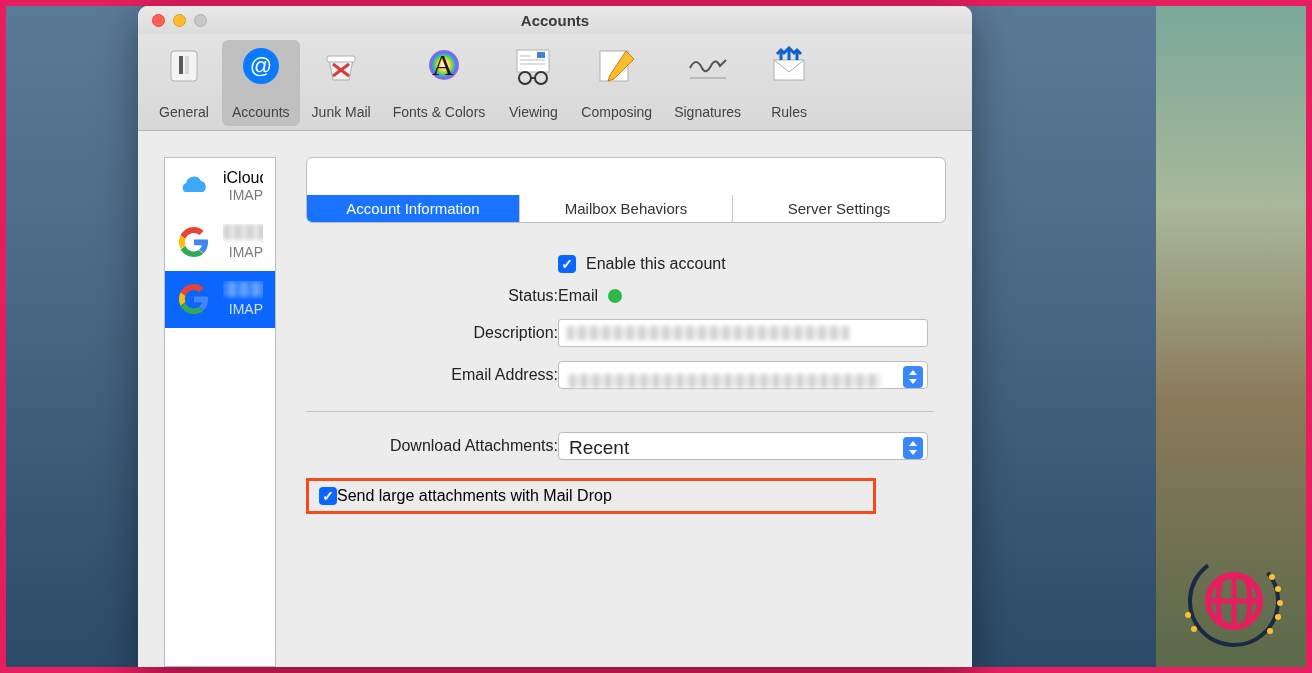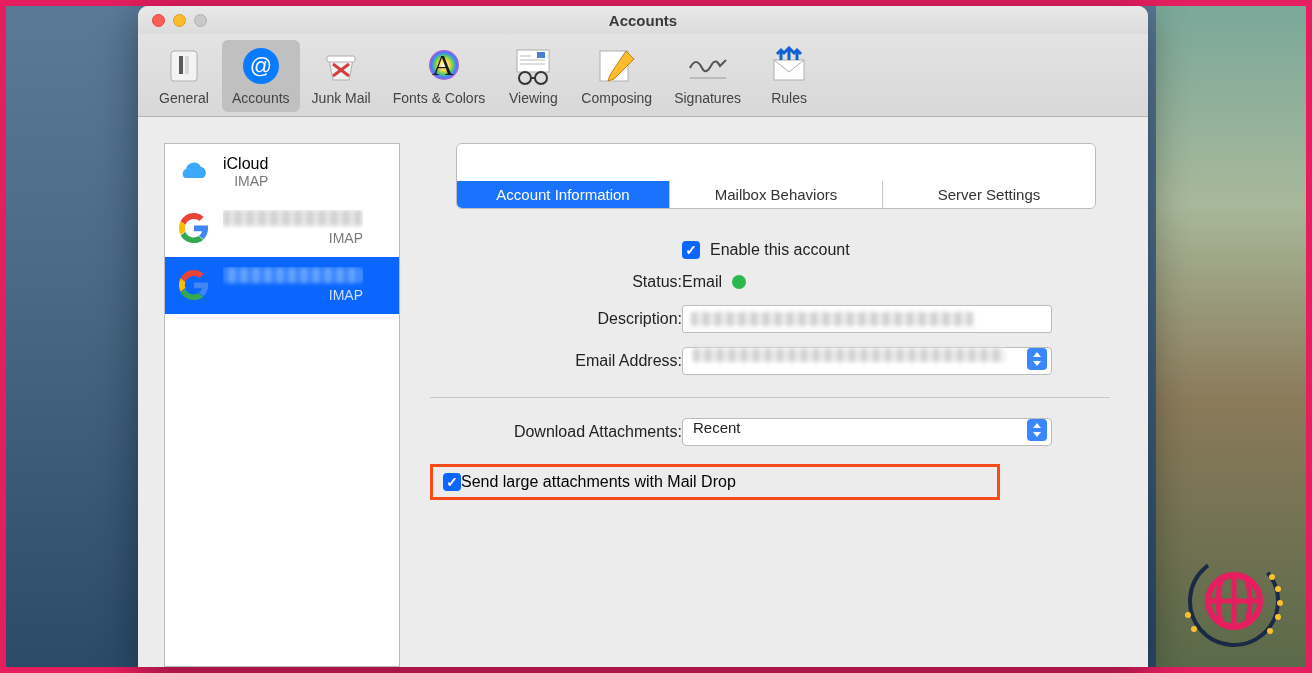--- a/index.html
+++ b/index.html
@@ -21,21 +21,21 @@
     right: 6px;
     top: 6px;
     bottom: 6px;
     width: 150px;
     background: linear-gradient(to bottom, #7aa89a 0%, #a8b89a 30%, #8a7a5a 60%, #5a6a4a 100%);
   }
   .window {
     position: absolute;
     left: 138px;
     top: 6px;
-    width: 1010px;
+    width: 834px;
     height: 661px;
     background: #ececec;
     border-radius: 10px 10px 0 0;
     box-shadow: 0 10px 40px rgba(0,0,0,0.4);
     display: flex;
     flex-direction: column;
     overflow: hidden;
   }
   .titlebar {
     height: 28px;
@@ -84,21 +84,21 @@
   .tb-icon {
     width: 44px;
     height: 44px;
     display: flex;
     align-items: center;
     justify-content: center;
   }
   .tb-label {
     font-size: 14px;
     color: #444;
-    margin-top: 2px;
+    margin-top: 16px;
     white-space: nowrap;
   }
   .content {
     flex: 1;
     display: flex;
     padding: 26px 26px 0 26px;
     gap: 30px;
   }
   .sidebar {
     width: 236px;
@@ -249,24 +249,24 @@
     filter: blur(2px);
     border-radius: 2px;
   }
   .popup {
     flex: 1;
     height: 28px;
     background: #fff;
     border: 1px solid #bcbcbc;
     border-radius: 4px;
     display: flex;
-    align-items: flex-start;
+    align-items: flex-end;
     padding: 0 4px 0 10px;
     max-width: 370px;
-    font-size: 15px;
+    font-size: 19px;
     color: #222;
     position: relative;
   }
   .popup-arrows {
     width: 20px;
     height: 22px;
     background: #3a86ff;
     border-radius: 4px;
     margin-left: auto;
     display: flex;

